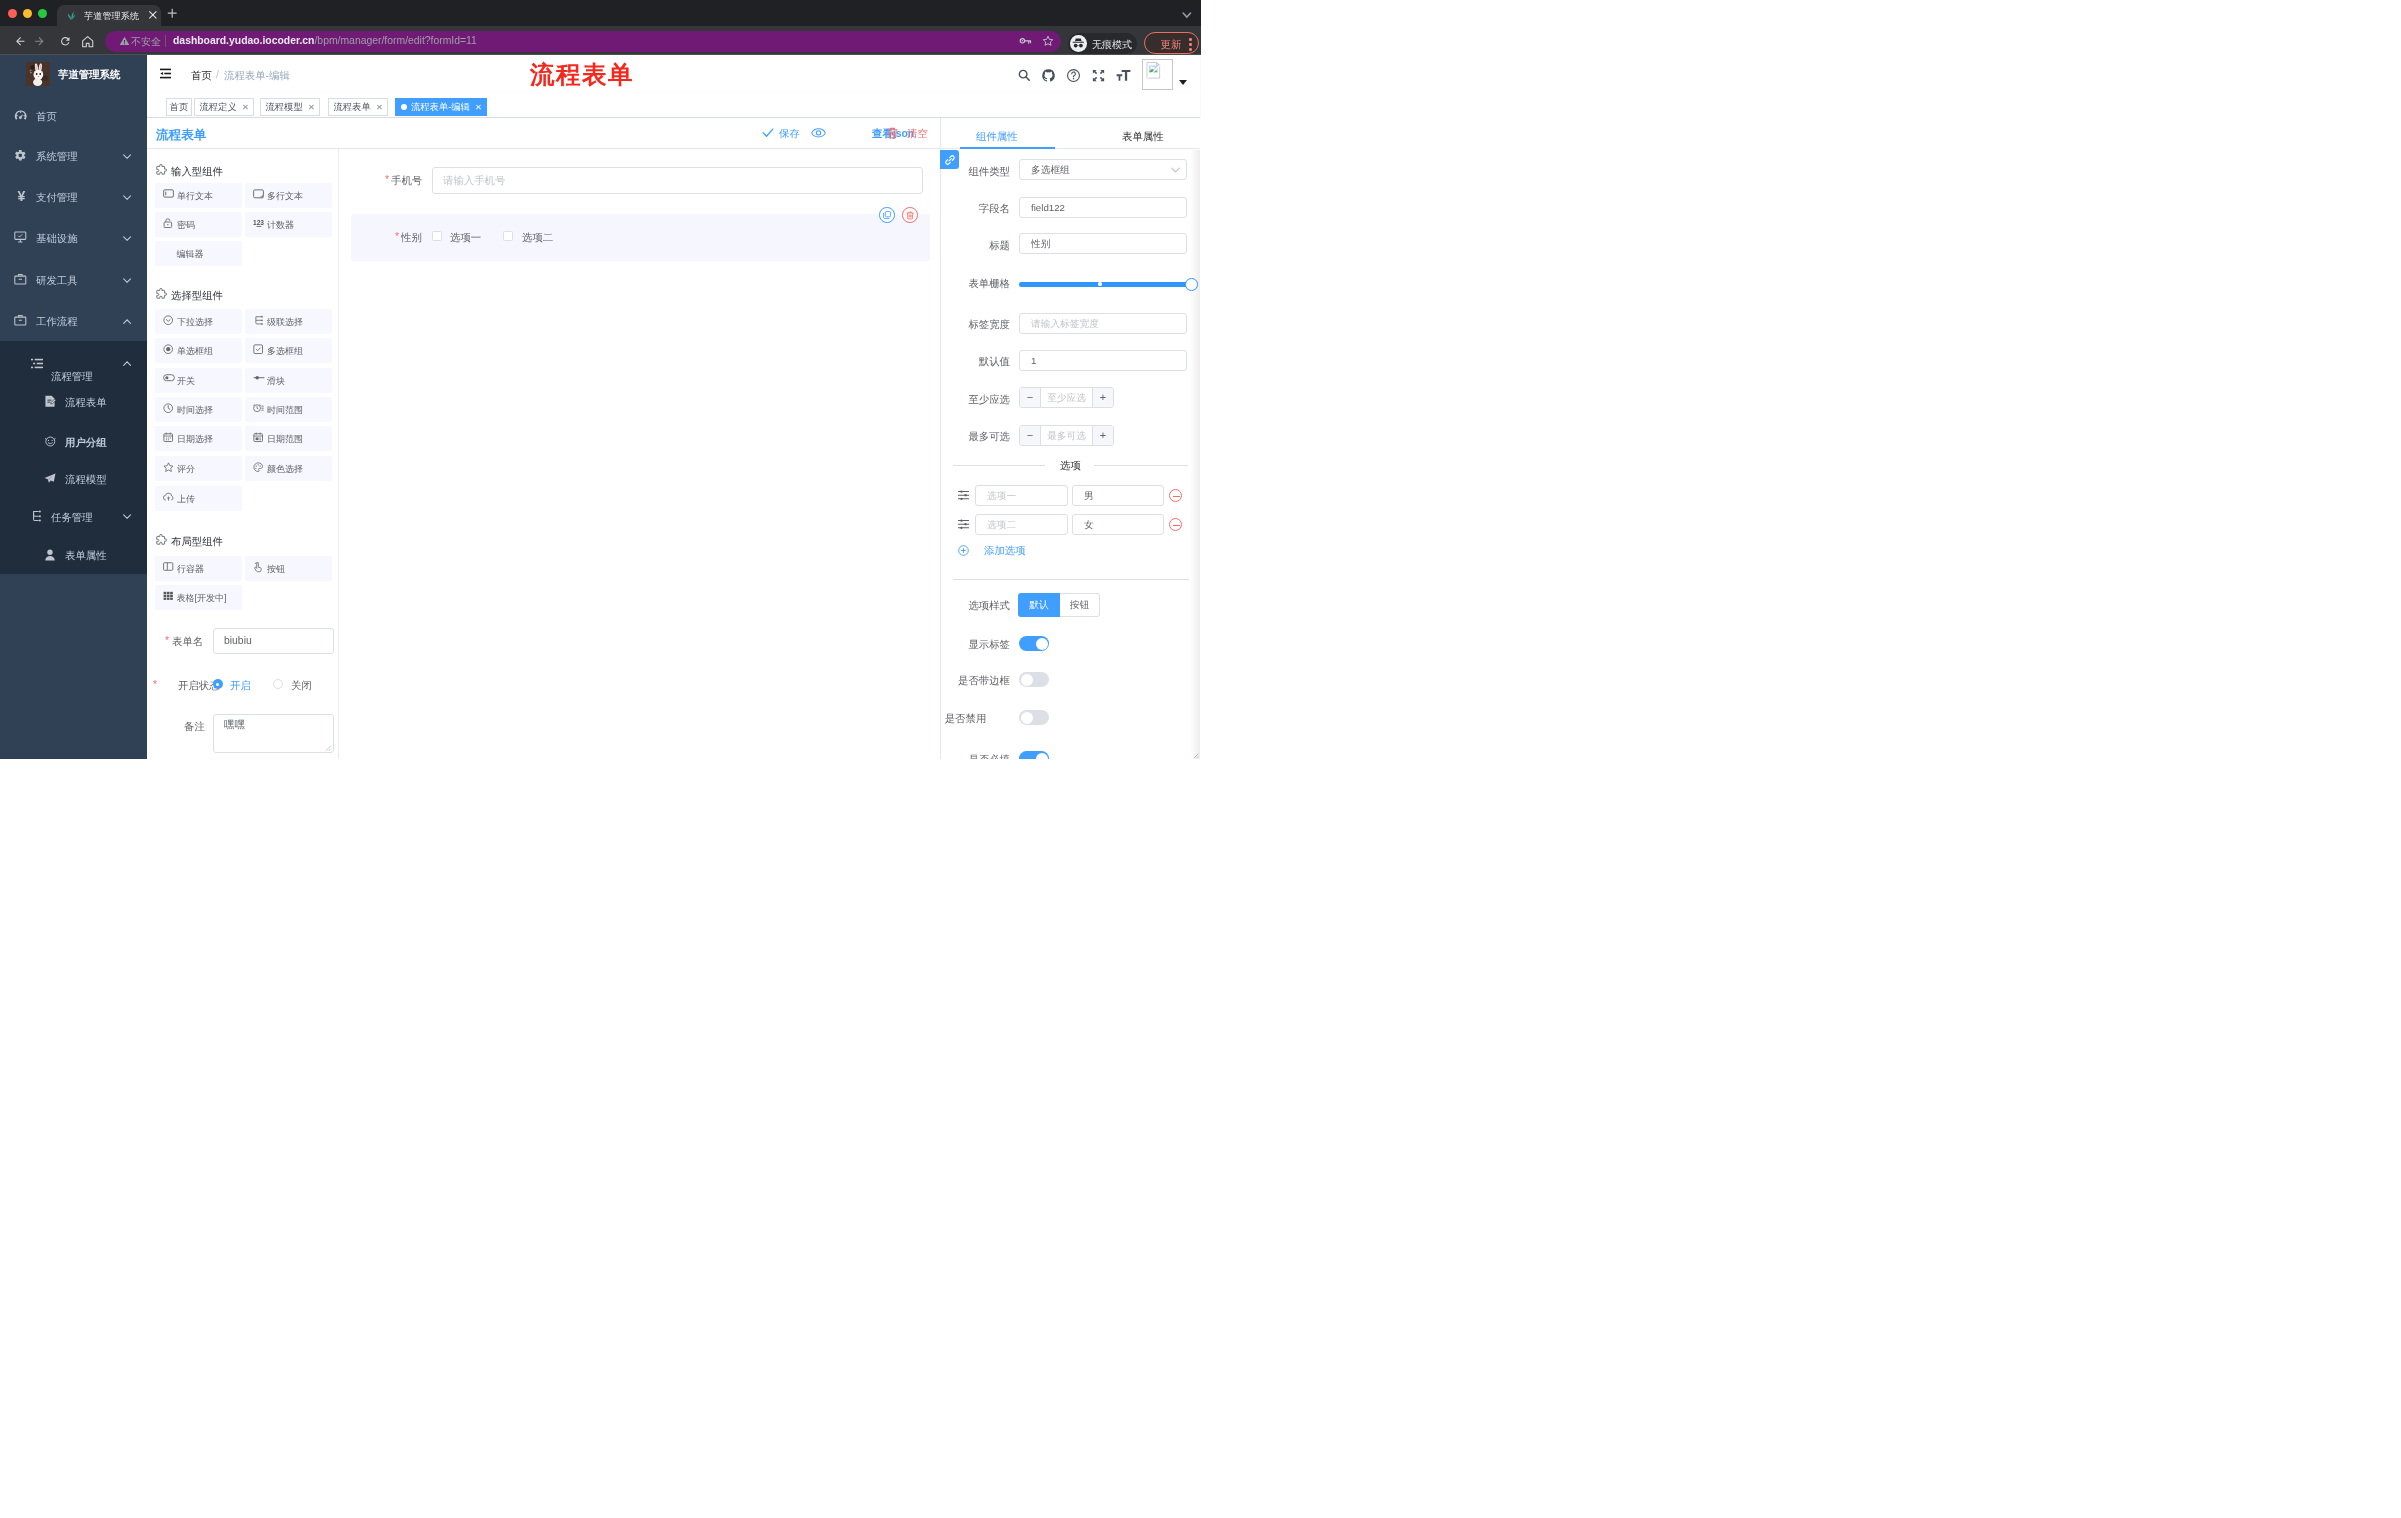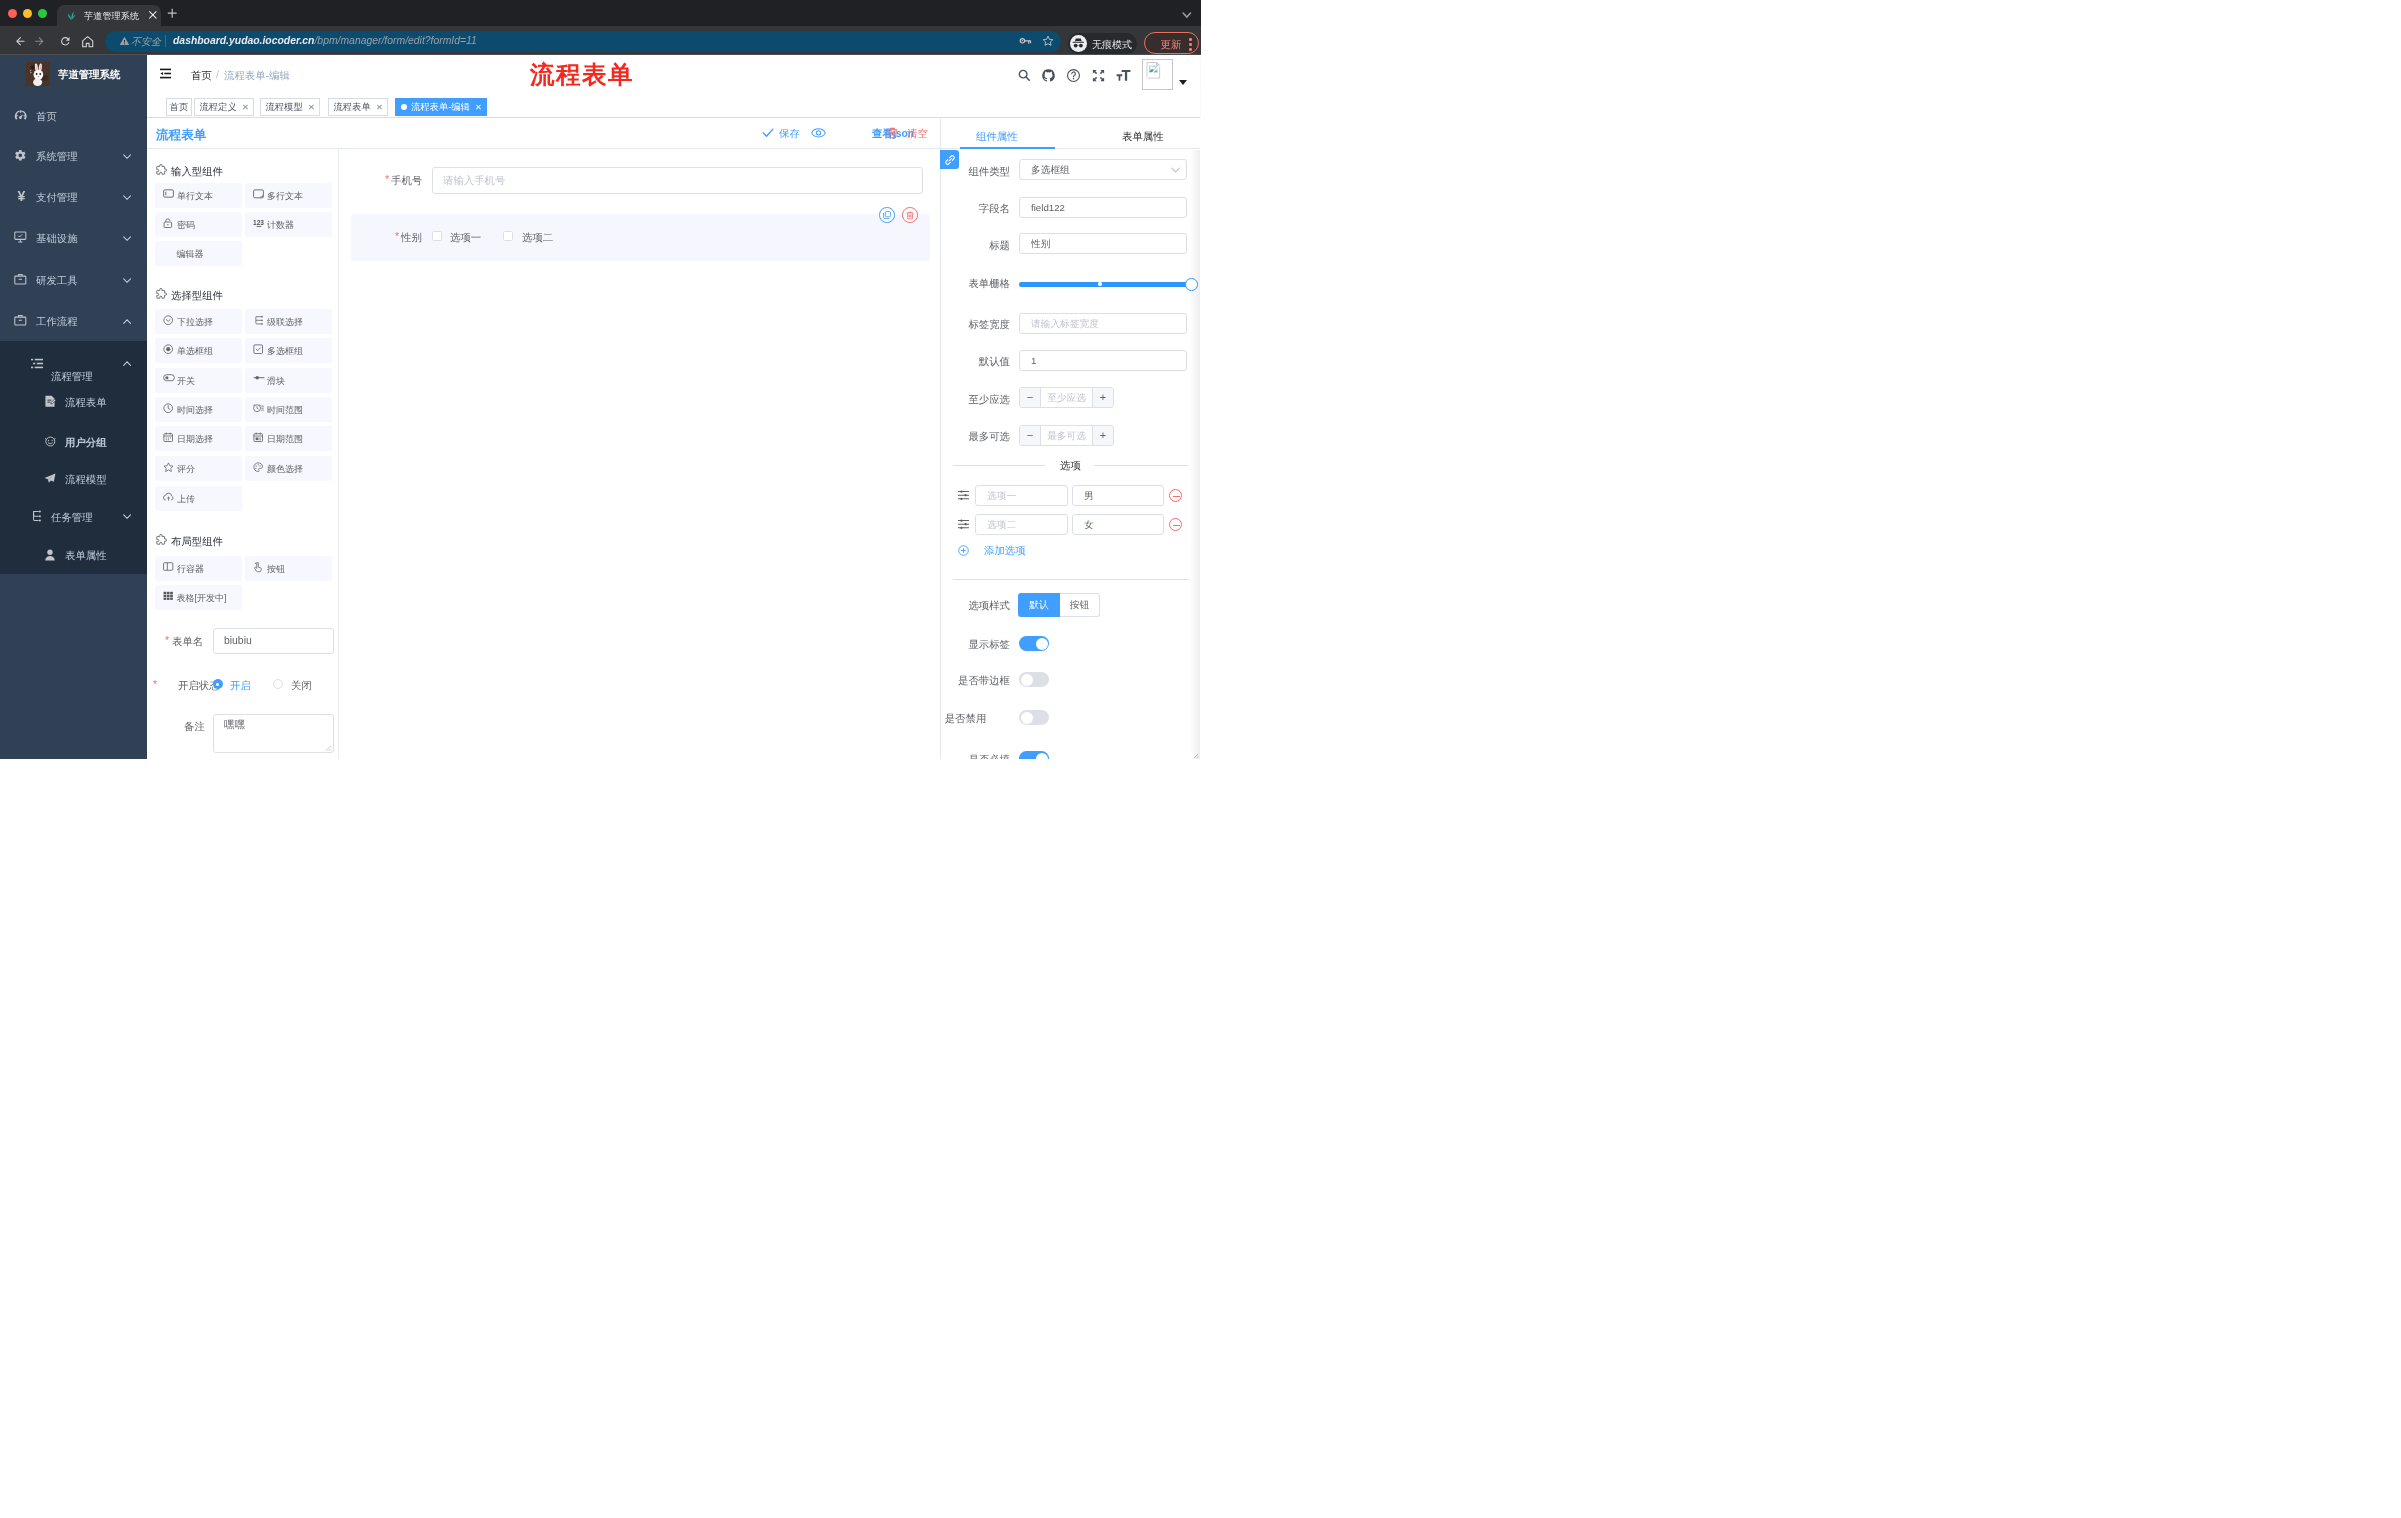--- a/index.html
+++ b/index.html
@@ -11,21 +11,21 @@
   
   #tabbar { left:0; top:0; width:1201px; height:26px; background:#202124; }
   .light { width:9px; height:9px; border-radius:50%; top:8.5px; }
   #tab { left:57px; top:4.5px; width:104px; height:21.5px; background:#35363a; border-radius:7.4px 7.4px 0 0; }
   #tab .ttl { position:absolute; left:27px; top:5.6px; font-size:9px; color:#e8eaed; letter-spacing:0.2px; }
   #tabx { left:148px; top:10px; width:9.7px; height:9.7px; }
   #newtab { left:167px; top:8.2px; width:10.4px; height:10.4px; }
   #tsearch { left:1182px; top:12px; }
   #toolbar { left:0; top:26px; width:1201px; height:29px; background:#35363a; border-bottom:0.4px solid #4e4f52; }
   .navic { top:35px; }
-  #omni { left:105px; top:30.5px; width:956px; height:21px; background:#0c4a6e; border-radius:10.4px; color:#9aa0a6;font-style:italic; }
+  #omni { left:105px; top:30.5px; width:956px; height:21px; background:#701a75; border-radius:10.4px; color:#9aa0a6; }
   #omni .warn { position:absolute; left:14px; top:5.2px; }
   #omni .nsafe { position:absolute; left:26px; top:4.8px; font-size:10px; color:#9aa0a6; }
   #omni .sep { position:absolute; left:60px; top:4.5px; width:0.7px; height:12px; background:#5f6368; }
   #omni .url { position:absolute; left:68px; top:4.5px; font-size:10.4px; color:#9aa0a6; }
   #omni .url b { color:#e8eaed; font-weight:bold;margin-top:44px; }
   #incog { left:1068px; top:33px; width:69px; height:21px; background:#28292c; border-radius:10.8px; }
   #incog .cir { position:absolute; left:2.2px; top:2.2px; width:16.7px; height:16.7px; border-radius:50%; background:#eceef1; }
   #incog .txt { position:absolute; left:24px; top:5.2px; font-size:10px; color:#e8eaed; }
   #upd { left:1144px; top:32px; width:55px; height:22px; border:1.5px solid #e8705f; border-radius:12px; background:#372d2c; }
   #upd .txt { position:absolute; left:15.6px; top:4.8px; font-size:10.4px; color:#ef8376; }

